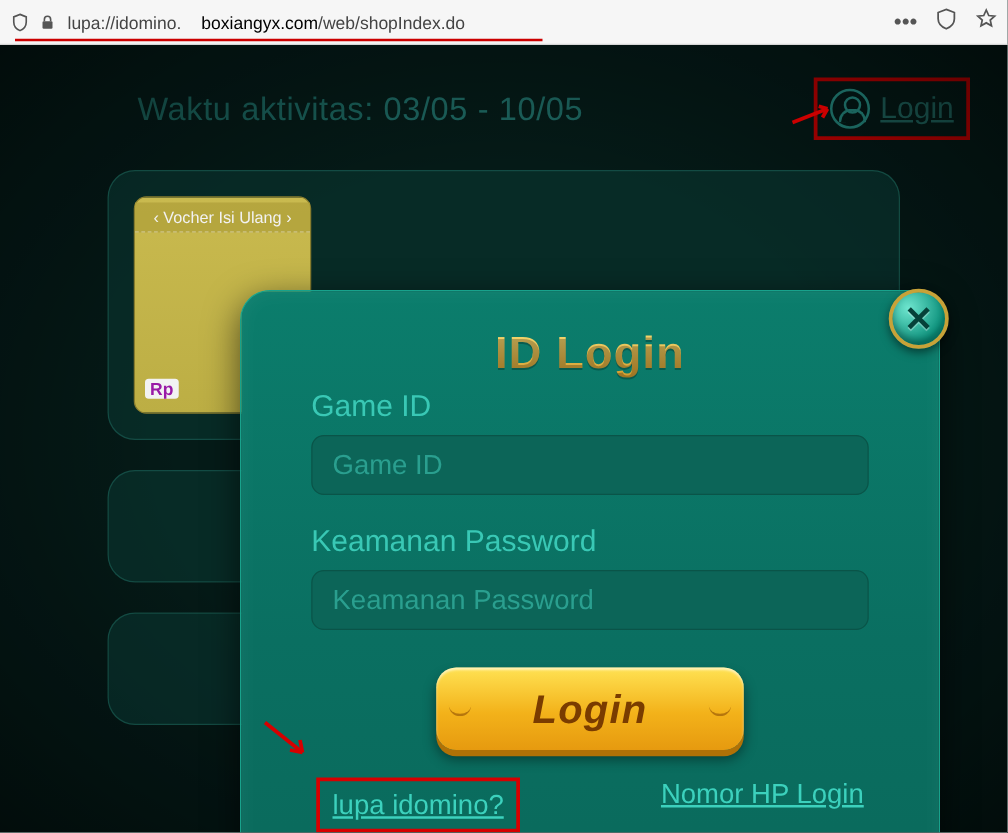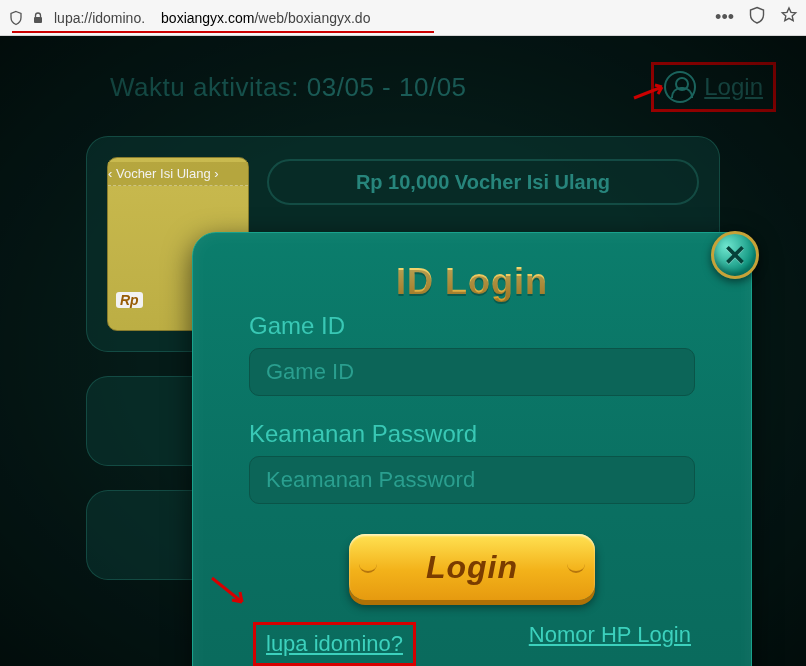--- a/index.html
+++ b/index.html
@@ -137,35 +137,34 @@
     padding: 20px;
     display: flex;
     gap: 18px;
   }
   .voucher-tile {
     width: 142px;
     background: linear-gradient(#d4c454,#c7b848);
     border: 1px solid #8f8330;
     border-radius: 10px;
     padding-top: 4px;
-    text-align: left;
+    text-align: center;
     color: #fff;
     position: relative;
   }
   .voucher-tile .ribbon {
     background: rgba(186,170,63,0.8);
     font-size: 13px;
     padding: 4px 0;
     border-bottom: 1px dashed rgba(255,255,255,0.4);
   }
   .voucher-tile .rp {
-    position:absolute; bottom:22px; left:8px;
-    background:#fff; color:#a16207; font-weight:bold;
+    position:absolute; bottom:11px; left:8px;
+    background:#fff; color:#a21caf; font-weight:bold;
     font-size:14px; padding:0 4px; border-radius:3px;
-    font-style: italic;
   }
   .rp-label {
     flex:1;
     height: 46px;
     margin-top: 2px;
     border: 2px solid rgba(47,145,133,0.35);
     border-radius: 26px;
     display:flex;align-items:center;justify-content:center;
     color:#2a8d83;
     font-size: 20px;
@@ -305,21 +304,21 @@
         <path fill="none" stroke="#555" stroke-width="1.3" d="M8 1.5l5 2v4c0 3.4-2.3 5.8-5 7-2.7-1.2-5-3.6-5-7v-4l5-2z"></path>
       </svg>
   </span>
   <span class="lock-icon">
     <svg width="14" height="14" viewBox="0 0 14 14">
         <rect x="3" y="6" width="8" height="6" rx="1" fill="#555"></rect>
         <path d="M4.5 6V4.5a2.5 2.5 0 015 0V6" fill="none" stroke="#555" stroke-width="1.3"></path>
       </svg>
   </span>
   <div class="url-box">
-    <span>lupa://idomino.</span><span class="host">boxiangyx.com</span><span>/web/boxiangyx.do</span>
+    <span>lupa://idomino.</span><span class="host">boxiangyx.com</span><span>/web/shopIndex.do</span>
     <div class="url-underline"></div>
   </div>
   <div class="browser-actions">
     <span>•••</span>
     <span>
       <svg width="18" height="18" viewBox="0 0 18 18">
           <path fill="none" stroke="#555" stroke-width="1.4" d="M9 1.5l6.5 2.5v5c0 4-2.9 6.6-6.5 8-3.6-1.4-6.5-4-6.5-8v-5L9 1.5z"></path>
         </svg>
     </span>
     <span>
@@ -350,21 +349,20 @@
   </svg>
 
   <div class="cards-area">
     <div class="big-card">
       <div class="voucher-tile">
         <div class="ribbon">
           ‹ <span>Vocher Isi Ulang</span> ›
         </div>
         <span class="rp">Rp</span>
       </div>
-      <div class="rp-label">Rp 10,000 Vocher Isi Ulang</div>
     </div>
     <div class="small-card"></div>
     <div class="small-card"></div>
   </div>
 
   <div class="modal-backdrop"></div>
   <div class="modal">
     <div class="close-btn">
       <span>✕</span>
     </div>

